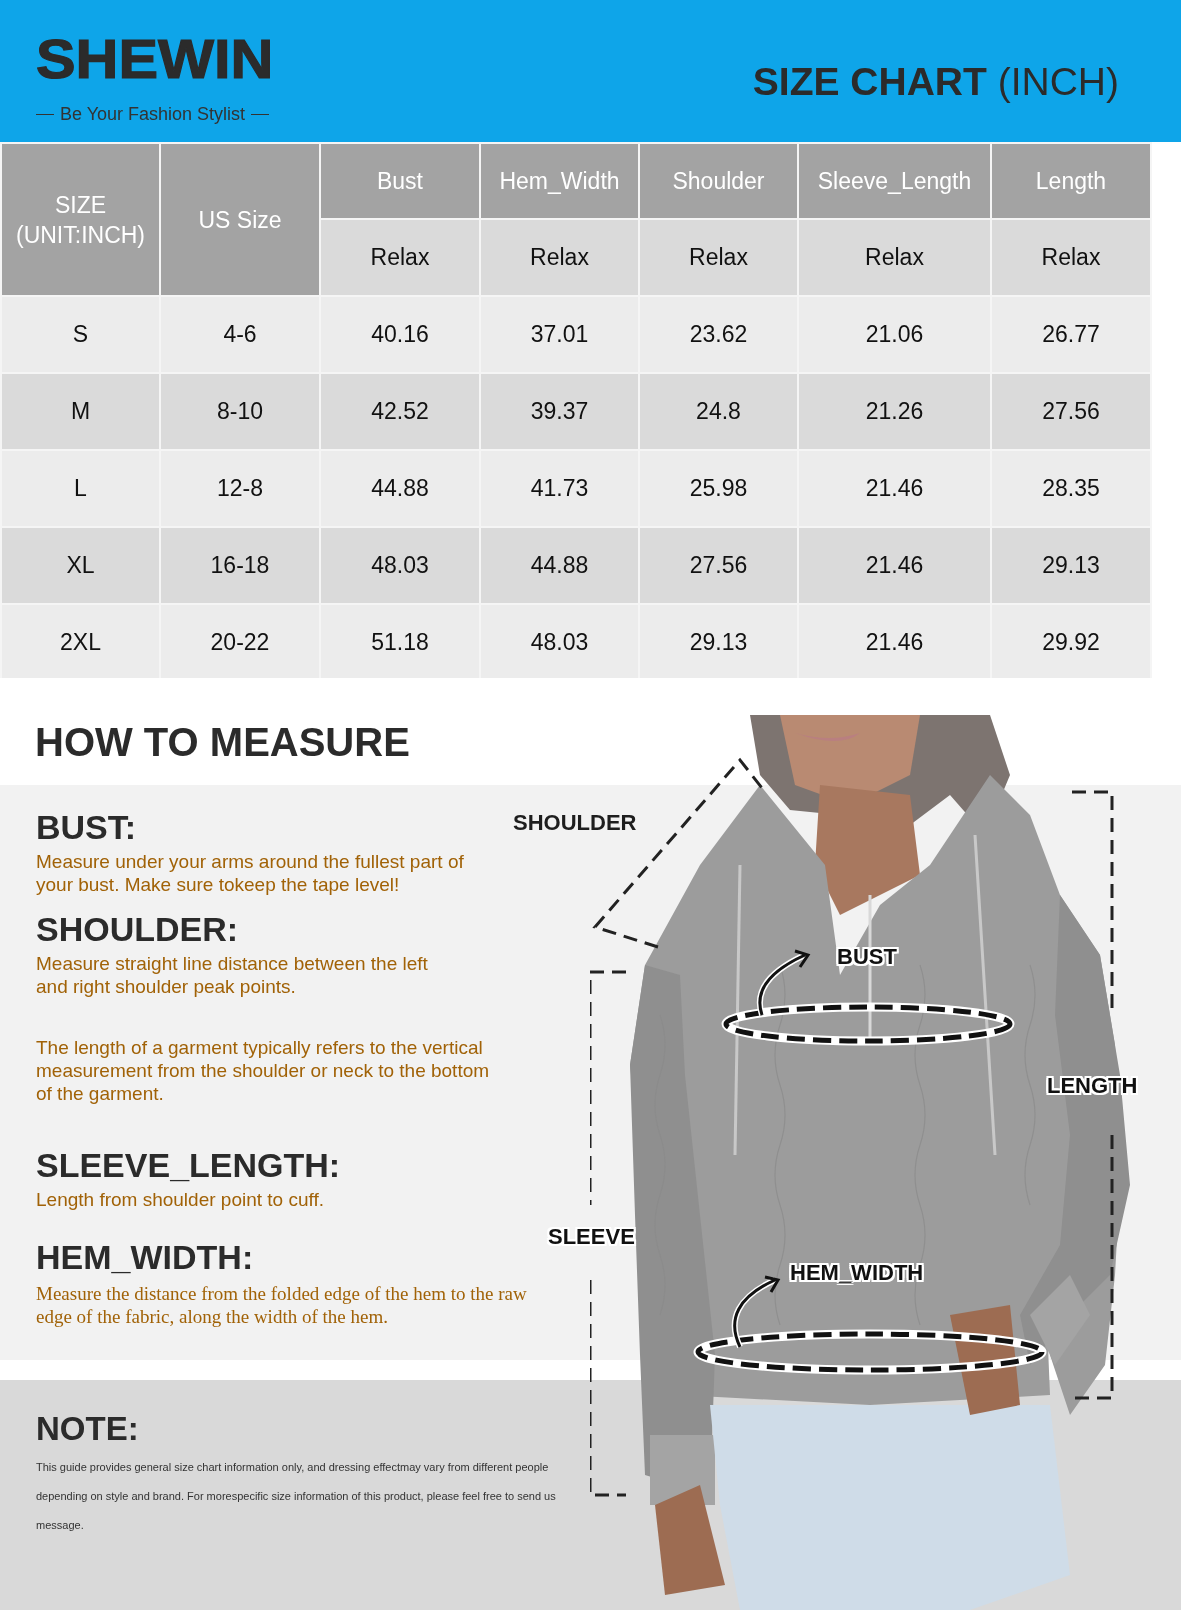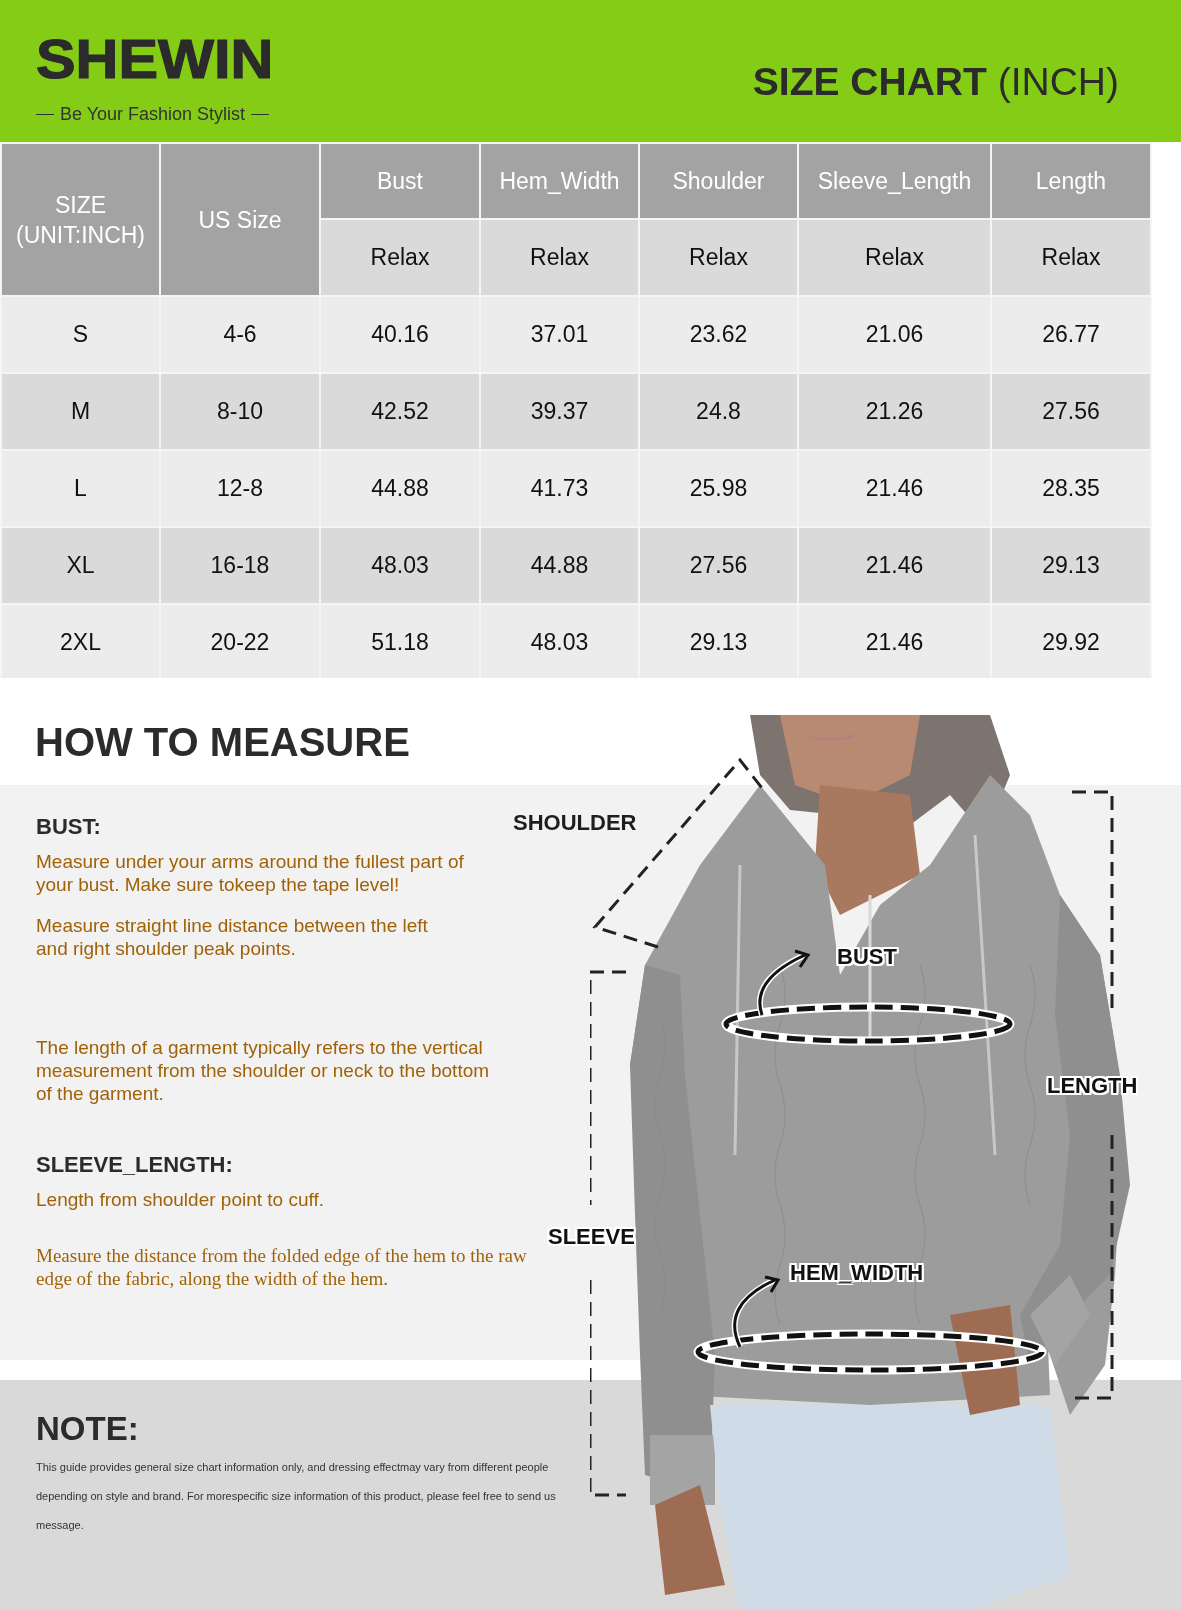--- a/index.html
+++ b/index.html
@@ -1,20 +1,20 @@
 <!DOCTYPE html>
 <html><head>
 <meta charset="utf-8">
 <style>
   * { margin:0; padding:0; box-sizing:border-box; }
   html, body { width:1181px; height:1610px; background:#ffffff; overflow:hidden; }
   body { position:relative; font-family:"Liberation Sans", sans-serif; color:#222; }
 
   
-  .header { position:absolute; left:0; top:0; width:1181px; height:142px; background:#84cc16; }
+  .header { position:absolute; left:0; top:0; width:1181px; height:142px; background:#0ea5e9; }
   .logo { position:absolute; left:36px; top:30px; width:240px; }
   .logo-word { font-family:"Liberation Sans", sans-serif; font-weight:900; font-size:56px; letter-spacing:0px; color:#2b2b2b; line-height:58px; transform:scaleX(1.06); transform-origin:left; display:block; -webkit-text-stroke:1.2px #2b2b2b; }
   .logo-tag { display:flex; align-items:center; gap:6px; margin-top:16px; font-size:18px; color:#333; white-space:nowrap; }
   .logo-tag .dash { display:inline-block; width:18px; height:1.5px; background:#333; }
   .title { position:absolute; right:62px; top:60px; font-size:39px; color:#2b2b2b; white-space:nowrap; }
   .title .bold { font-weight:700; }
   .title .light { font-weight:400; }
 
   
   .size-table { position:absolute; left:0; top:142px; width:1150px; border-collapse:collapse; table-layout:fixed; }
@@ -27,21 +27,21 @@
   .size-table .row.even td { background:#dadada; }
 
   
   .measure-top { position:absolute; left:0; top:678px; width:1181px; height:107px; background:#fff; }
   .measure-title { position:absolute; left:35px; top:720px; font-size:40px; font-weight:700; color:#2b2b2b; white-space:nowrap; }
   .measure-body { position:absolute; left:0; top:785px; width:1181px; height:575px; background:#f2f2f2; }
   .white-strip { position:absolute; left:0; top:1360px; width:1181px; height:20px; background:#fff; }
   .note-body { position:absolute; left:0; top:1380px; width:1181px; height:230px; background:#d9d9d9; }
 
   .m-item { position:absolute; left:36px; width:520px; }
-  .m-head { font-size:22px; font-weight:700; color:#2b2b2b; line-height:38px; white-space:nowrap; }
+  .m-head { font-size:34px; font-weight:700; color:#2b2b2b; line-height:38px; white-space:nowrap; }
   .m-text { font-size:19px; color:#a16207; line-height:23px; margin-top:4px; }
 
   .note-head { position:absolute; left:36px; top:1410px; font-size:33px; font-weight:700; color:#2b2b2b; }
   .note-text { position:absolute; left:36px; top:1453px; width:545px; font-size:11px; line-height:29px; color:#333; }
 
   
   .photo { position:absolute; left:590px; top:715px; width:591px; height:895px; overflow:hidden; }
   .photo svg { position:absolute; left:0; top:0; }
 
   .diag-label { position:absolute; font-weight:700; font-size:22px; color:#1e1e1e; white-space:nowrap; }
@@ -148,30 +148,32 @@
 <div class="white-strip"></div>
 <div class="note-body"></div>
 
 <div class="measure-title">HOW TO MEASURE</div>
 
 <div class="m-item" style="top:808px;">
   <div class="m-head">BUST:</div>
   <div class="m-text" style="width:460px;">Measure under your arms around the fullest part of your bust. Make sure tokeep the tape level!</div>
 </div>
 <div class="m-item" style="top:910px;">
+  <div class="m-head">SHOULDER:</div>
   <div class="m-text" style="width:420px;">Measure straight line distance between the left and right shoulder peak points.</div>
 </div>
 <div class="m-item" style="top:1010px;">
   <div class="m-text" style="width:465px; margin-top:26px;">The length of a garment typically refers to the vertical measurement from the shoulder or neck to the bottom of the garment.</div>
 </div>
 <div class="m-item" style="top:1146px;">
   <div class="m-head">SLEEVE_LENGTH:</div>
   <div class="m-text">Length from shoulder point to cuff.</div>
 </div>
 <div class="m-item" style="top:1238px;">
+  <div class="m-head">HEM_WIDTH:</div>
   <div class="m-text" style="width:520px; margin-top:6px;font-family:Liberation Serif, serif;">Measure the distance from the folded edge of the hem to the raw edge of the fabric, along the width of the hem.</div>
 </div>
 
 <div class="note-head">NOTE:</div>
 <div class="note-text">This guide provides general size chart information only, and dressing effectmay vary from different people depending on style and brand. For morespecific size information of this product, please feel free to send us message.</div>
 
 <div class="photo">
   <svg width="591" height="895" viewBox="0 0 591 895">
 
     <path d="M160 0 L400 0 L420 60 L395 120 L360 80 L320 110 L250 100 L200 95 L170 60 Z" fill="#7d7470"></path>

